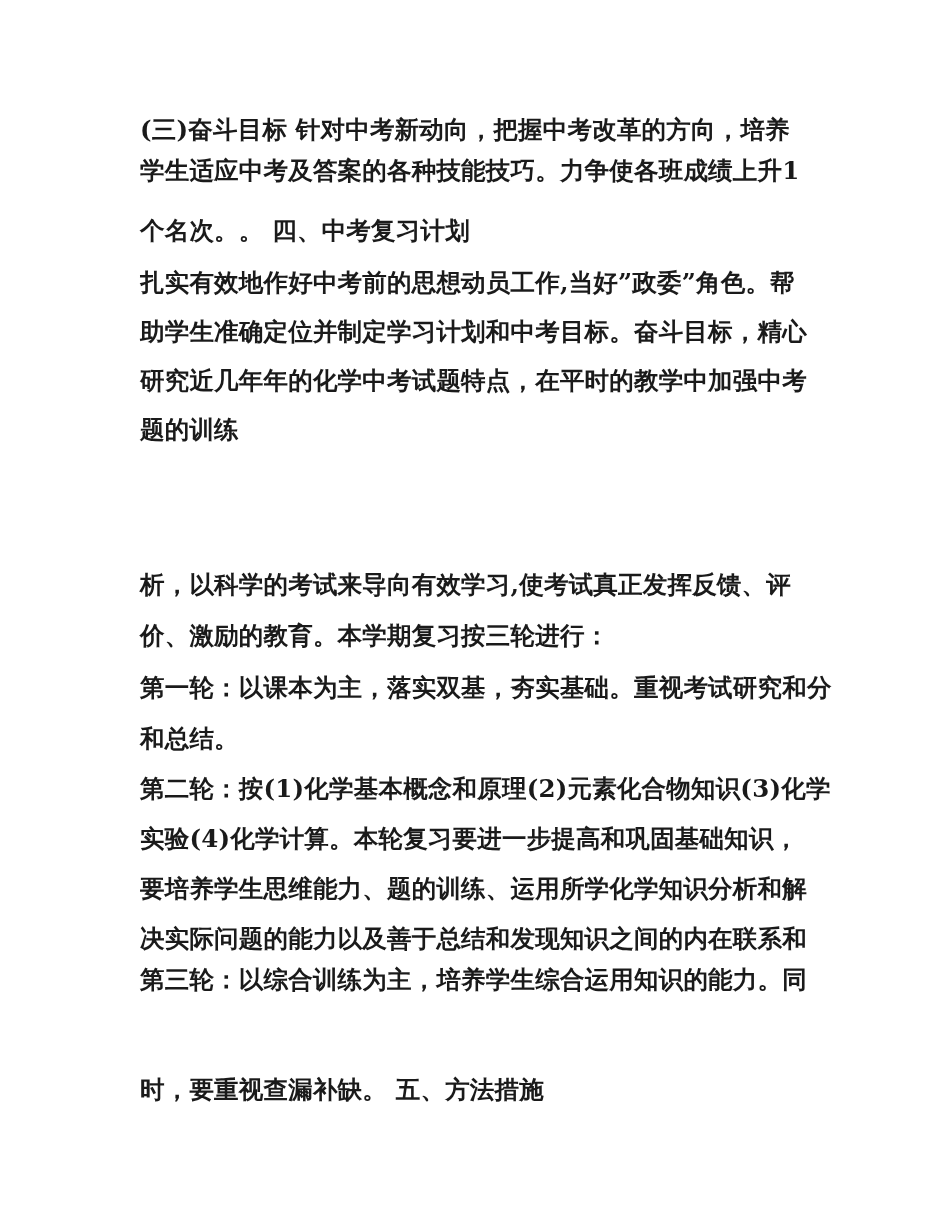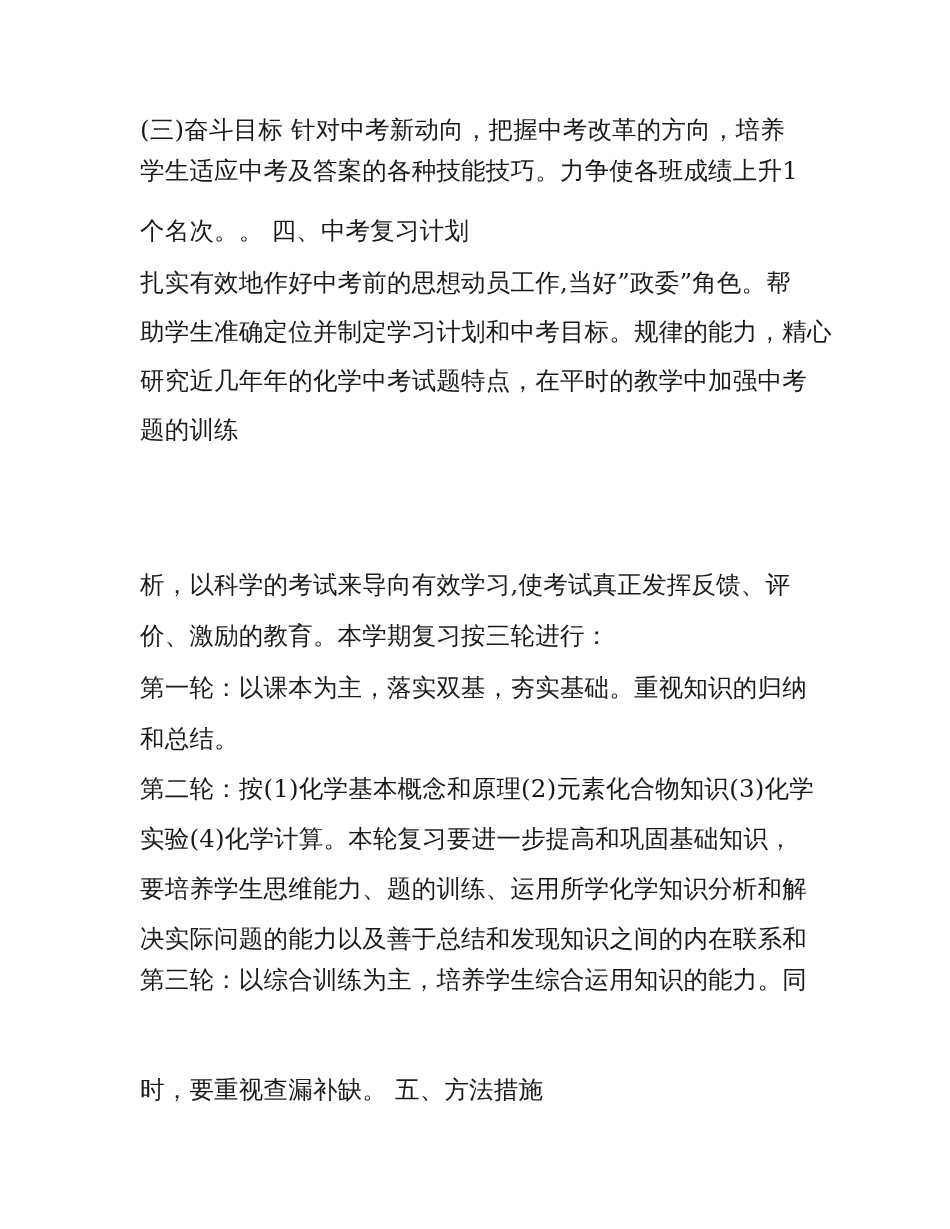--- a/index.html
+++ b/index.html
@@ -15,45 +15,46 @@
     font-family: "DejaVu Serif", "Liberation Serif", serif;
     color: #1a1a1a;
   }
   .page {
     position: absolute;
     left: 0;
     top: 0;
     width: 950px;
     height: 1229px;
     background: #ffffff;
+    font-weight: bold;
   }
   .line {
     position: absolute;
     left: 140px;
     font-size: 24.5px;
     line-height: 32px;
     height: 32px;
     white-space: nowrap;
     letter-spacing: 0.2px;
   }
 </style>
 </head>
 <body>
 
 <div class="page">
   <div class="line" style="top:114px">(三)奋斗目标 针对中考新动向，把握中考改革的方向，培养</div>
   <div class="line" style="top:155px">学生适应中考及答案的各种技能技巧。力争使各班成绩上升1</div>
   <div class="line" style="top:215px">个名次。。 四、中考复习计划</div>
   <div class="line" style="top:267px">扎实有效地作好中考前的思想动员工作,当好”政委”角色。帮</div>
-  <div class="line" style="top:316px">助学生准确定位并制定学习计划和中考目标。规律的能力，精心</div>
+  <div class="line" style="top:316px">助学生准确定位并制定学习计划和中考目标。奋斗目标，精心</div>
   <div class="line" style="top:365px">研究近几年年的化学中考试题特点，在平时的教学中加强中考</div>
   <div class="line" style="top:414px">题的训练</div>
   <div class="line" style="top:569px">析，以科学的考试来导向有效学习,使考试真正发挥反馈、评</div>
   <div class="line" style="top:620px">价、激励的教育。本学期复习按三轮进行：</div>
-  <div class="line" style="top:672px">第一轮：以课本为主，落实双基，夯实基础。重视知识的归纳</div>
+  <div class="line" style="top:672px">第一轮：以课本为主，落实双基，夯实基础。重视考试研究和分</div>
   <div class="line" style="top:723px">和总结。</div>
   <div class="line" style="top:773px">第二轮：按(1)化学基本概念和原理(2)元素化合物知识(3)化学</div>
   <div class="line" style="top:823px">实验(4)化学计算。本轮复习要进一步提高和巩固基础知识，</div>
   <div class="line" style="top:873px">要培养学生思维能力、题的训练、运用所学化学知识分析和解</div>
   <div class="line" style="top:923px">决实际问题的能力以及善于总结和发现知识之间的内在联系和</div>
   <div class="line" style="top:964px">第三轮：以综合训练为主，培养学生综合运用知识的能力。同</div>
   <div class="line" style="top:1074px">时，要重视查漏补缺。 五、方法措施</div>
 </div>
 
 </body></html>

